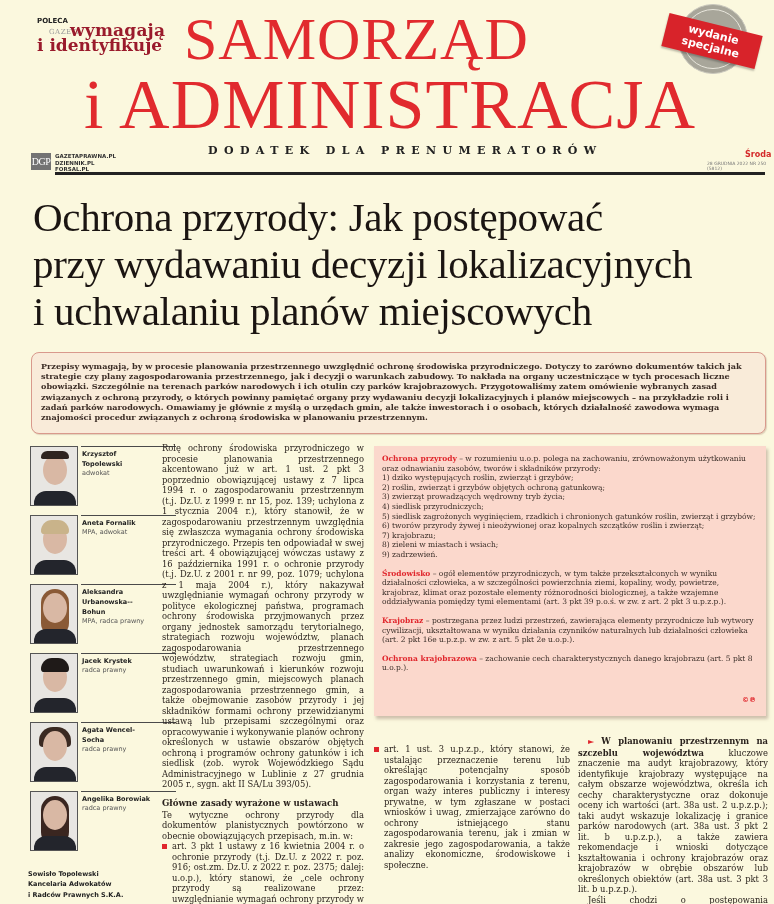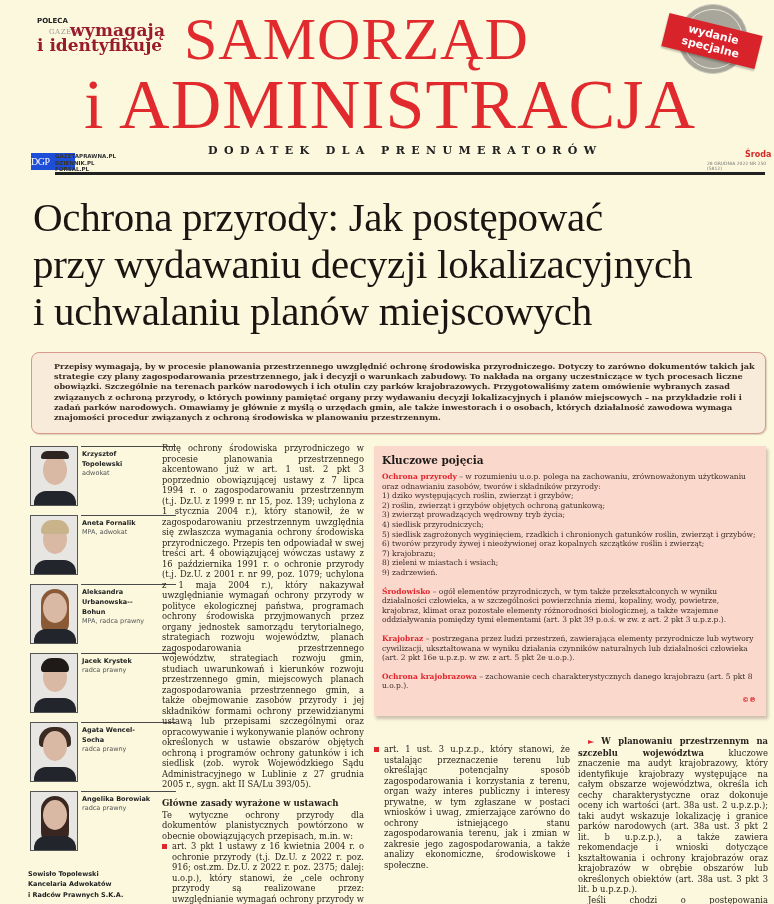--- a/index.html
+++ b/index.html
@@ -22,22 +22,22 @@
     color: #e12a2e; letter-spacing: 1px;
   }
   .mast-big2 {
     left: 84px; top: 70px; font-family: "Liberation Serif", serif; font-size: 70px; line-height: 70px;
     color: #e12a2e; letter-spacing: 1px;
   }
   .dodatek {
     left: 208px; top: 144px; font: bold 11px "DejaVu Serif", serif; letter-spacing: 6.4px; color: #222;
   }
   .dgp-logo {
-    left: 31px; top: 153px; width: 44px; height: 17px; background: #1d4ed8; color: #fff;
-    font: 10px "Liberation Serif", serif; line-height: 17px; letter-spacing: -0.5px;
+    left: 31px; top: 153px; width: 20px; height: 17px; background: #737373; color: #fff;
+    font: 10px "Liberation Serif", serif; line-height: 17px; text-align: center; letter-spacing: -0.5px;
   }
   .dgp-links { left: 55px; top: 153px; font: bold 5.5px "DejaVu Sans", sans-serif; line-height: 6.5px; color: #333; }
   .mast-rule { left: 55px; top: 172px; width: 710px; height: 3px; background: #222; }
   .day { left: 745px; top: 150px; font: bold 8px "DejaVu Sans", sans-serif; color: #d42a2a; }
   .dateline { left: 707px; top: 161px; font: 4.5px "DejaVu Sans", sans-serif; color: #777; }
 
   
   .badge-circle {
     left: 678px; top: 4px; width: 68px; height: 68px; border-radius: 50%;
     background: #a8a69a; border: 1px solid #c9c7bc;
@@ -57,21 +57,21 @@
   .headline {
     left: 33px; top: 194px; width: 740px;
     font-family: "Liberation Serif", serif; font-size: 41px; line-height: 47px; color: #1b1512;
     letter-spacing: -0.3px;
   }
 
   
   .lead {
     left: 31px; top: 352px; width: 735px; height: 82px; box-sizing: border-box;
     border: 1px solid #d9998c; border-radius: 8px; background: #f9ebd9;
-    padding: 8px 10px 0 22px; font: bold 8.1px "DejaVu Serif", serif; line-height: 10.2px; color: #3b2c25;
+    padding: 8px 10px 0 9px; font: bold 8.1px "DejaVu Serif", serif; line-height: 10.2px; color: #3b2c25;
     box-shadow: 1px 1px 1px rgba(160,120,100,0.3);
   }
 
   
   .author { position: absolute; left: 30px; width: 118px; height: 62px; }
   .author .photo {
     position: absolute; left: 0; top: 0; width: 48px; height: 60px; border: 1px solid #555; box-sizing: border-box;
     background: #e8e6e2; overflow: hidden;
   }
   .author .photo .head { position: absolute; left: 12px; top: 8px; width: 24px; height: 30px; border-radius: 50%; background: #d9b8a4; }
@@ -205,21 +205,20 @@
 <div class="col col1">
   <p>Rolę ochrony środowiska przyrodniczego w procesie planowania przestrzennego akcentowano już w art. 1 ust. 2 pkt 3 poprzednio obowiązującej ustawy z 7 lipca 1994 r. o zagospodarowaniu przestrzennym (t.j. Dz.U. z 1999 r. nr 15, poz. 139; uchylona z 1 stycznia 2004 r.), który stanowił, że w zagospodarowaniu przestrzennym uwzględnia się zwłaszcza wymagania ochrony środowiska przyrodniczego. Przepis ten odpowiadał w swej treści art. 4 obowiązującej wówczas ustawy z 16 października 1991 r. o ochronie przyrody (t.j. Dz.U. z 2001 r. nr 99, poz. 1079; uchylona z 1 maja 2004 r.), który nakazywał uwzględnianie wymagań ochrony przyrody w polityce ekologicznej państwa, programach ochrony środowiska przyjmowanych przez organy jednostek samorządu terytorialnego, strategiach rozwoju województw, planach zagospodarowania przestrzennego województw, strategiach rozwoju gmin, studiach uwarunkowań i kierunków rozwoju przestrzennego gmin, miejscowych planach zagospodarowania przestrzennego gmin, a także obejmowanie zasobów przyrody i jej składników formami ochrony przewidzianymi ustawą lub przepisami szczególnymi oraz opracowywanie i wykonywanie planów ochrony określonych w ustawie obszarów objętych ochroną i programów ochrony gatunków i ich siedlisk (zob. wyrok Wojewódzkiego Sądu Administracyjnego w Lublinie z 27 grudnia 2005 r., sygn. akt II SA/Lu 393/05).</p>
   <h3>Główne zasady wyrażone w ustawach</h3>
   <p>Te wytyczne ochrony przyrody dla dokumentów planistycznych powtórzono w obecnie obowiązujących przepisach, m.in. w:</p>
   <ul>
     <li>art. 3 pkt 1 ustawy z 16 kwietnia 2004 r. o ochronie przyrody (t.j. Dz.U. z 2022 r. poz. 916; ost.zm. Dz.U. z 2022 r. poz. 2375; dalej: u.o.p.), który stanowi, że „cele ochrony przyrody są realizowane przez: uwzględnianie wymagań ochrony przyrody w strategiach, programach i dokumentach programowych, o których mowa w art. 14 ust. 1 ustawy z 27 kwietnia 2001 r. – Prawo</li>
   </ul>
 </div>
 
 <div class="abs kbox">
-  <h2>Kluczowe pojęcia</h2>
   <p>
     <span class="term">Ochrona przyrody</span><span> – w rozumieniu u.o.p. polega na zachowaniu, zrównoważonym użytkowaniu oraz odnawianiu zasobów, tworów i składników przyrody:</span><br>
     <span>1) dziko występujących roślin, zwierząt i grzybów;</span><br>
     <span>2) roślin, zwierząt i grzybów objętych ochroną gatunkową;</span><br>
     <span>3) zwierząt prowadzących wędrowny tryb życia;</span><br>
     <span>4) siedlisk przyrodniczych;</span><br>
     <span>5) siedlisk zagrożonych wyginięciem, rzadkich i chronionych gatunków roślin, zwierząt i grzybów;</span><br>
     <span>6) tworów przyrody żywej i nieożywionej oraz kopalnych szczątków roślin i zwierząt;</span><br>
     <span>7) krajobrazu;</span><br>
     <span>8) zieleni w miastach i wsiach;</span><br>

